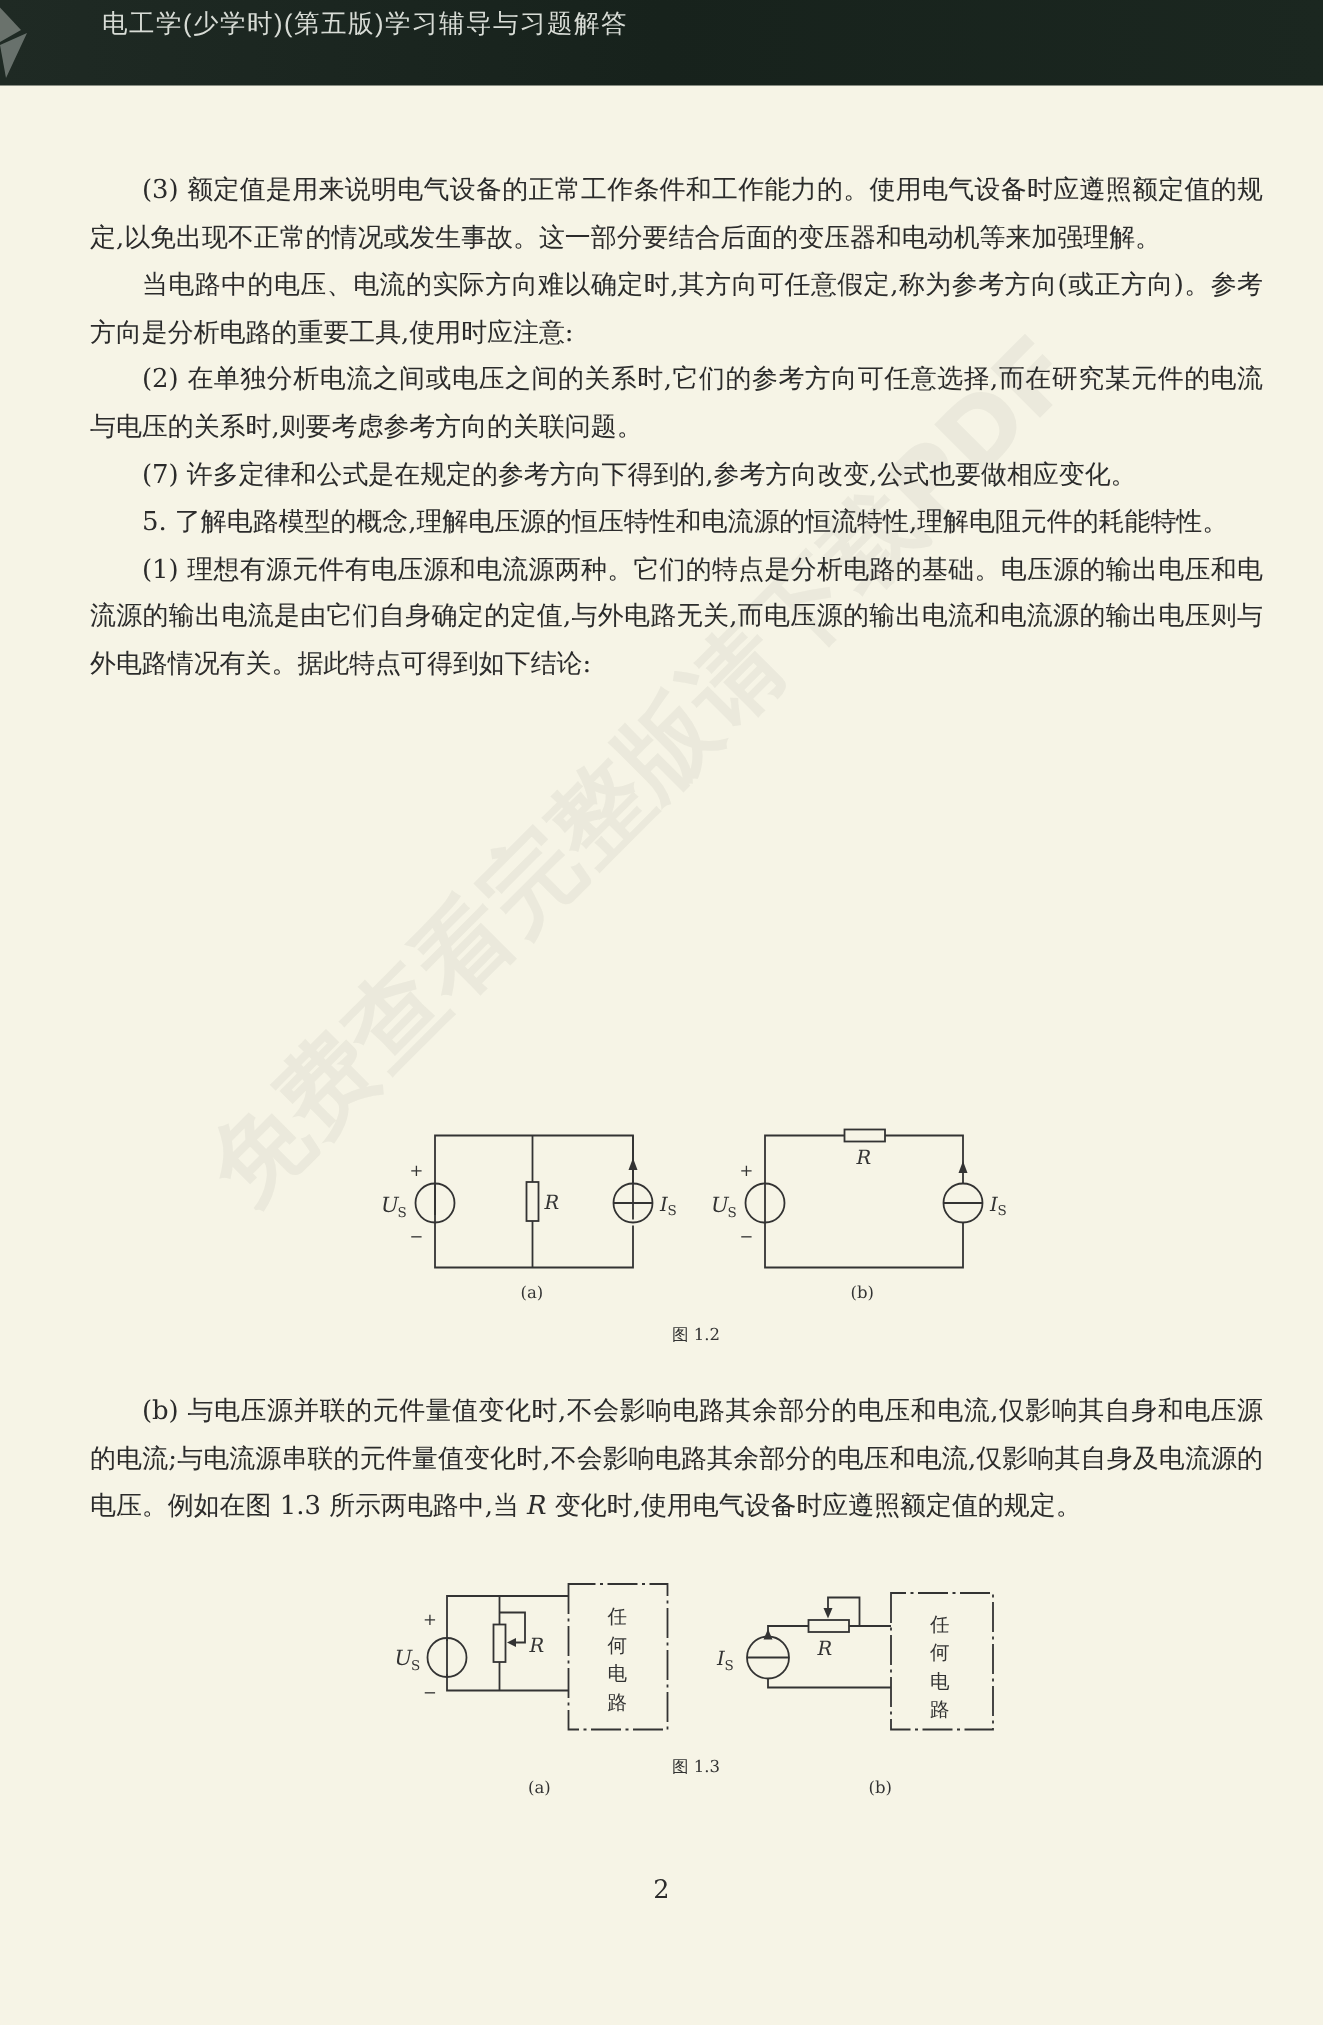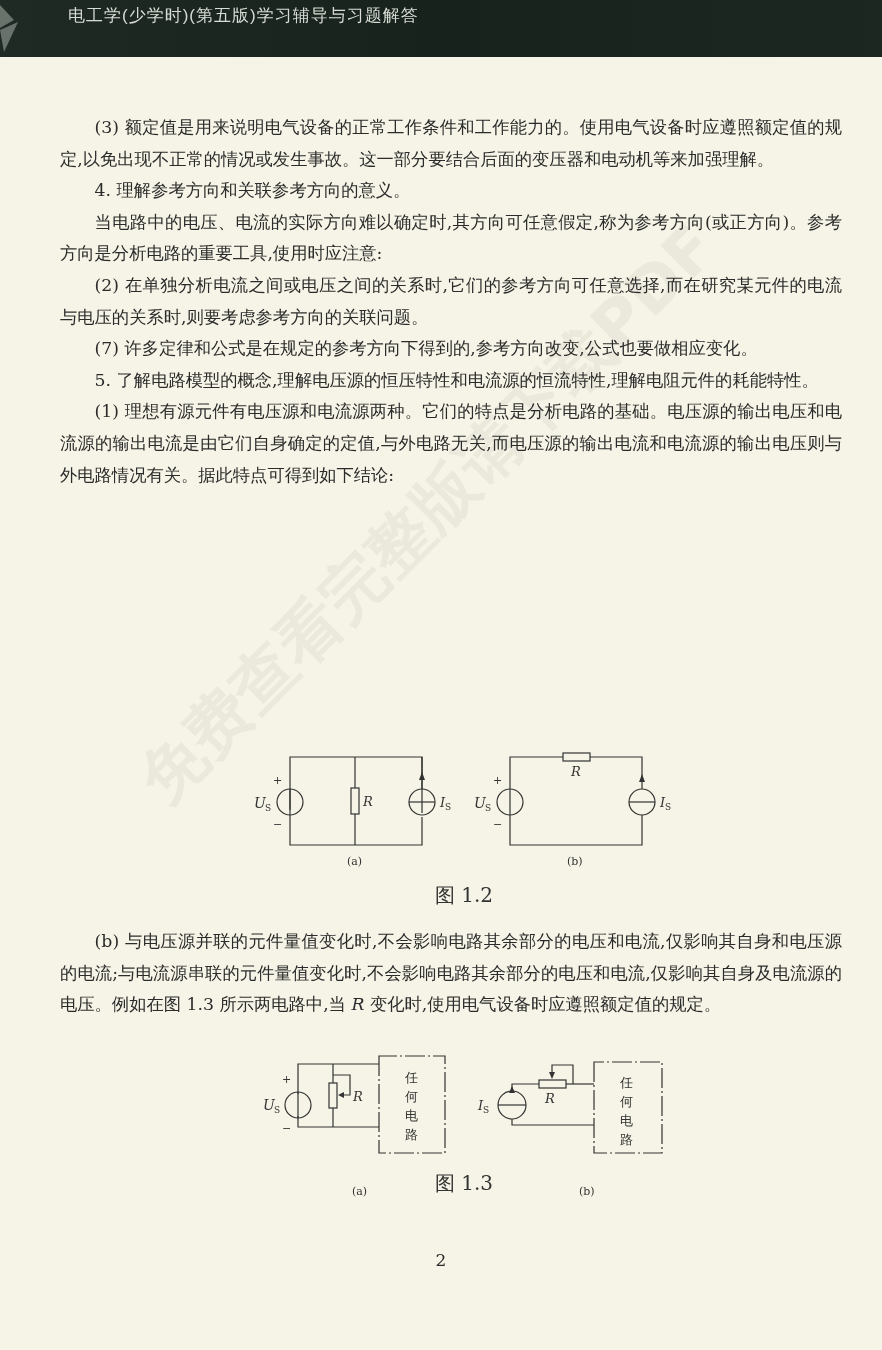--- a/index.html
+++ b/index.html
@@ -7,21 +7,21 @@
        font-family:"DejaVu Serif","Liberation Serif",serif;color:#2b2b2b;}
   .header{position:absolute;left:0;top:0;width:882px;height:57px;
           background:linear-gradient(90deg,#1f2a24 0%,#17221c 50%,#1b2720 100%);}
   .header .deco{position:absolute;left:0;top:0;}
   .header .title{position:absolute;left:58px;top:4px;font-size:17px;color:#d8dcd6;
                  font-family:Liberation Sans, sans-serif;letter-spacing:1px;margin-left:10px;}
   .content{position:absolute;left:60px;top:112px;width:782px;}
   p{margin:0;font-size:17.3px;line-height:31.6px;text-align:justify;}
   p.indent{text-indent:2em;}
   .fig{position:absolute;}
-  .figcap{position:absolute;font-size:20px;color:#333;text-align:center;width:100px;
+  .figcap{position:absolute;font-size:11px;color:#333;text-align:center;width:100px;
           font-family:"DejaVu Serif","Liberation Serif",serif;}
   .sub{font-size:11px;vertical-align:-3px;}
   .it{font-style:italic;}
   .page-num{position:absolute;left:0;width:882px;top:1250px;text-align:center;font-size:17px;}
   .watermark{position:absolute;left:120px;top:760px;font-size:64px;color:rgba(160,160,150,0.12);
              transform:rotate(-45deg);transform-origin:left top;white-space:nowrap;
              font-family:"DejaVu Sans",sans-serif;font-weight:bold;pointer-events:none;}
   svg text{font-family:"DejaVu Serif","Liberation Serif",serif;}
 </style>
 </head>
@@ -32,21 +32,20 @@
     <polygon points="0,5 14,20 0,28" fill="#8a918c" opacity="0.7"></polygon>
     <polygon points="0,30 18,22 4,52" fill="#9aa19c" opacity="0.6"></polygon>
   </svg>
   <div class="title">电工学(少学时)(第五版)学习辅导与习题解答</div>
 </div>
 
 <div class="watermark">免费查看完整版请下载PDF</div>
 
 <div class="content">
   <p class="indent">(3) 额定值是用来说明电气设备的正常工作条件和工作能力的。使用电气设备时应遵照额定值的规定,以免出现不正常的情况或发生事故。这一部分要结合后面的变压器和电动机等来加强理解。</p>
-  <p class="indent">4. 理解参考方向和关联参考方向的意义。</p>
   <p class="indent">当电路中的电压、电流的实际方向难以确定时,其方向可任意假定,称为参考方向(或正方向)。参考方向是分析电路的重要工具,使用时应注意:</p>
   <p class="indent">(2) 在单独分析电流之间或电压之间的关系时,它们的参考方向可任意选择,而在研究某元件的电流与电压的关系时,则要考虑参考方向的关联问题。</p>
   <p class="indent">(7) 许多定律和公式是在规定的参考方向下得到的,参考方向改变,公式也要做相应变化。</p>
   <p class="indent">5. 了解电路模型的概念,理解电压源的恒压特性和电流源的恒流特性,理解电阻元件的耗能特性。</p>
   <p class="indent">(1) 理想有源元件有电压源和电流源两种。它们的特点是分析电路的基础。电压源的输出电压和电流源的输出电流是由它们自身确定的定值,与外电路无关,而电压源的输出电流和电流源的输出电压则与外电路情况有关。据此特点可得到如下结论:</p>
 </div>
 
 <svg class="fig" style="left:240px;top:750px" width="220" height="130" viewBox="0 0 220 130">
   <g stroke="#333" stroke-width="1.2" fill="none">
     <polyline points="50,60 50,7 182,7 182,63"></polyline>

